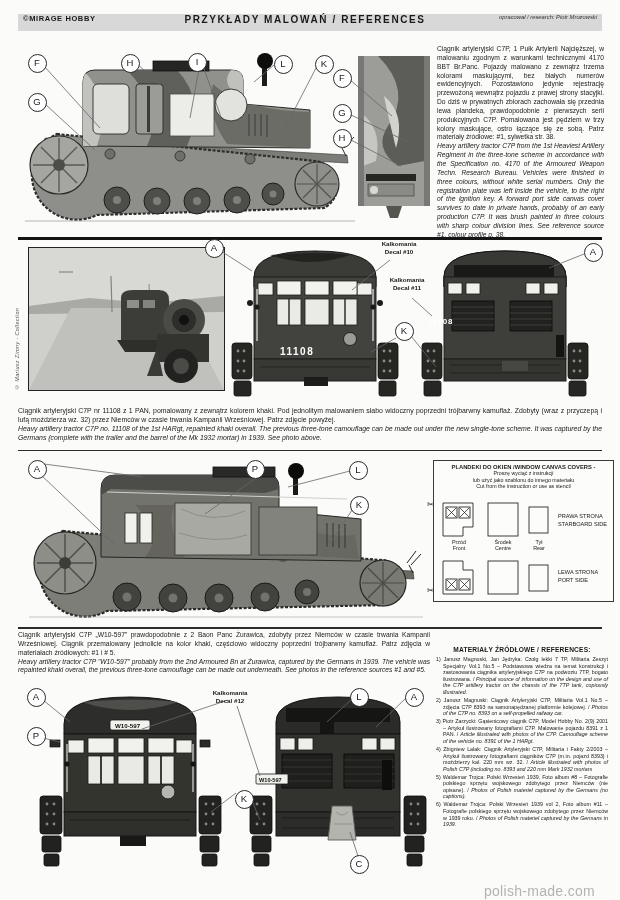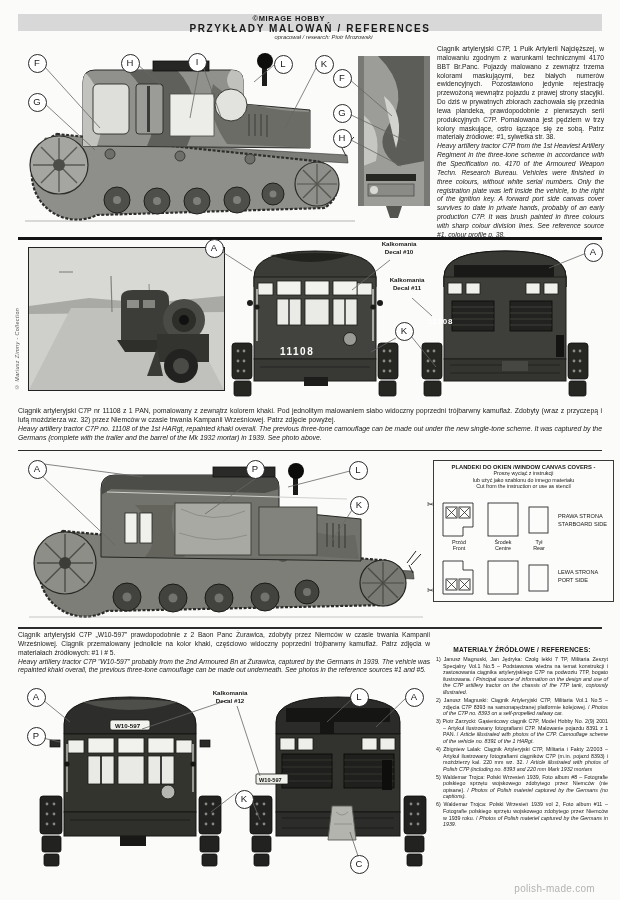--- a/index.html
+++ b/index.html
@@ -1,18 +1,18 @@
 <!DOCTYPE html>
 <html><head>
 <meta charset="utf-8">
 <style>
   html,body{margin:0;padding:0;background:#e8e8e8;}
   .page{position:relative;width:620px;height:900px;background:#fbfbfa;font-family:"Liberation Sans",sans-serif;color:#1a1a1a;overflow:hidden;margin:0 auto;}
   .abs{position:absolute;}
-  .hdr{left:18px;top:14px;width:584px;height:17px;background:#d8d8d8;display:flex;align-items:center;flex-direction:column;}
+  .hdr{left:18px;top:14px;width:584px;height:17px;background:#d8d8d8;display:flex;align-items:flex-start;}
   .hdr .cc{font-size:7.5px;font-weight:bold;letter-spacing:.6px;padding-left:5px;width:120px;}
   .hdr .ttl{flex:1;text-align:center;font-size:10px;font-weight:bold;letter-spacing:1.6px;}
   .hdr .crd{font-size:5.8px;font-style:italic;text-align:right;width:130px;padding-right:5px;color:#333;}
   .callout{position:absolute;width:17px;height:17px;border:1.3px solid #2b2b2b;border-radius:50%;background:#fff;text-align:center;font-size:9.5px;line-height:16px;z-index:6;}
   .txtcol{font-size:6.7px;line-height:1.32;text-align:justify;}
   .pl{display:block;}
   .en{display:block;font-style:italic;}
   .divthick{left:18px;width:584px;height:3px;background:#141414;}
   .divthin{left:18px;width:584px;height:1.4px;background:#2c2c2c;}
   .decal{position:absolute;width:46px;text-align:center;font-size:6.2px;font-weight:bold;line-height:1.25;z-index:6;}
@@ -20,21 +20,21 @@
   .vcredit{writing-mode:vertical-rl;transform:rotate(180deg);font-size:5.4px;font-style:italic;color:#555;letter-spacing:.4px;}
   .refs{font-size:5.3px;line-height:1.24;}
   .refs .rtitle{font-size:6.6px;font-weight:bold;text-align:center;margin-bottom:2px;letter-spacing:.2px;}
   .ref{text-align:justify;margin-bottom:1.5px;text-indent:-7px;padding-left:7px;}
   .wpanel{border:1px solid #3a3a3a;background:#fcfcfb;z-index:5;}
   .wpanel .wt1{font-size:5.8px;font-weight:bold;text-align:center;margin-top:3px;}
   .wpanel .wt2{font-size:5.3px;text-align:center;line-height:1.25;}
   .wlabel{position:absolute;font-size:5.4px;text-align:center;line-height:1.2;}
   .wside{position:absolute;font-size:5.6px;line-height:1.35;}
   .scis{position:absolute;font-size:8px;color:#222;z-index:7;}
-  .footer{font-size:10px;color:#b3b3b0;letter-spacing:.3px;}
+  .footer{font-size:14px;color:#b3b3b0;letter-spacing:.3px;}
   svg{display:block;}
   .llines{left:0;top:0;z-index:4;pointer-events:none;}
 </style>
 </head>
 <body>
 
 <div class="page">
 
   <div class="abs hdr">
     <span class="cc">©MIRAGE HOBBY</span>

